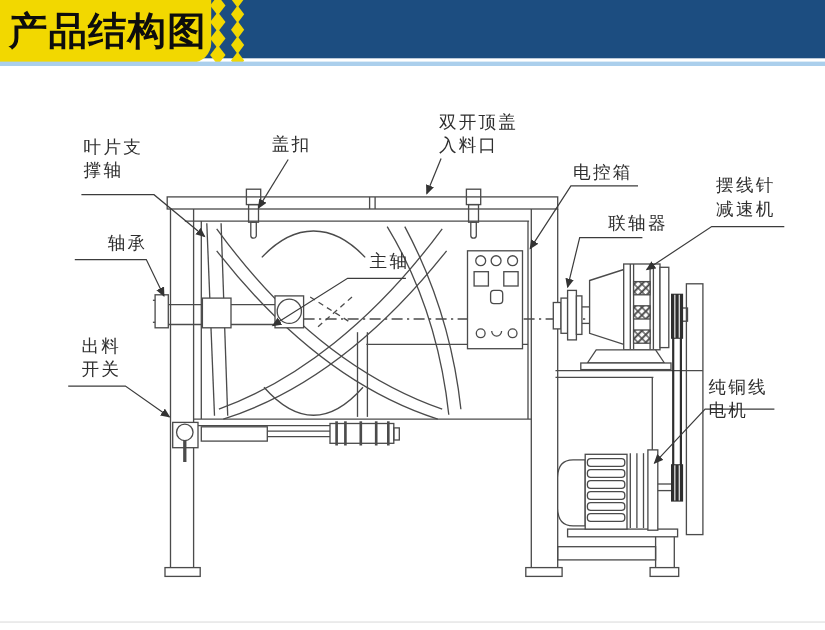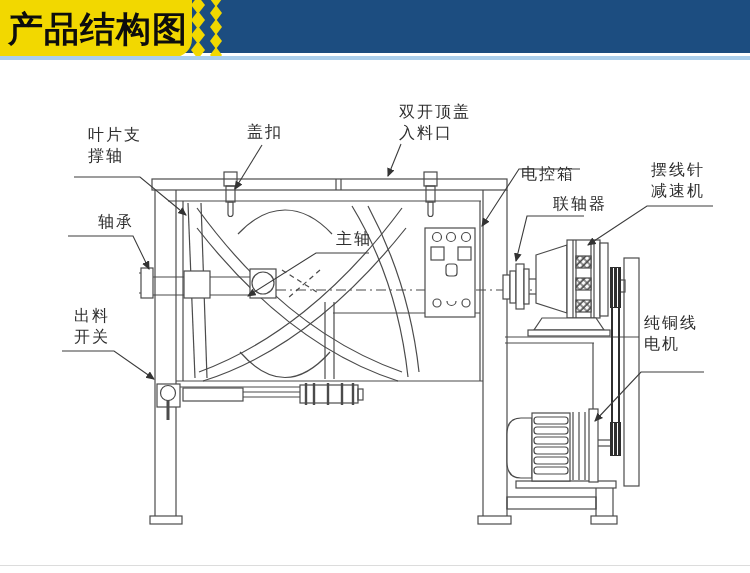--- a/index.html
+++ b/index.html
@@ -225,49 +225,49 @@
     <path d="M262,145 L235,189" marker-end="url(#arr)"></path>
     <path d="M369,253 H316 L248,296" marker-end="url(#arr)"></path>
     <path d="M401,144 L388,176" marker-end="url(#arr)"></path>
     <path d="M580,169 H519 L482,226" marker-end="url(#arr)"></path>
     <path d="M584,216 H527 L516,261" marker-end="url(#arr)"></path>
     <path d="M713,206 H647 L588,245" marker-end="url(#arr)"></path>
     <path d="M704,372 H641 L595,421" marker-end="url(#arr)"></path>
   </g>
 </svg>
 
-<div class="lbl" style="left:88px;top:124px;">
+<div class="lbl" style="left:76px;top:124px;">
   <span>叶片支</span>
   <span>撑轴</span>
 </div>
 <div class="lbl" style="left:82px;top:211px;margin-left:16px;">
   <span>轴承</span>
 </div>
 <div class="lbl" style="left:74px;top:305px;">
   <span>出料</span>
   <span>开关</span>
 </div>
 <div class="lbl" style="left:247px;top:121px;">
   <span>盖扣</span>
 </div>
 <div class="lbl" style="left:336px;top:228px;">
   <span>主轴</span>
 </div>
 <div class="lbl" style="left:399px;top:101px;">
   <span>双开顶盖</span>
   <span>入料口</span>
 </div>
-<div class="lbl" style="left:521px;top:163px;">
+<div class="lbl" style="left:521px;top:147px;">
   <span>电控箱</span>
 </div>
 <div class="lbl" style="left:553px;top:193px;">
   <span>联轴器</span>
 </div>
 <div class="lbl" style="left:651px;top:159px;text-align:center;">
   <span>摆线针</span>
   <span>减速机</span>
 </div>
-<div class="lbl" style="left:644px;top:312px;">
+<div class="lbl" style="left:644px;top:342px;">
   <span>纯铜线</span>
   <span>电机</span>
 </div>
 
 <div class="bottom-line"></div>
 
 </body></html>

